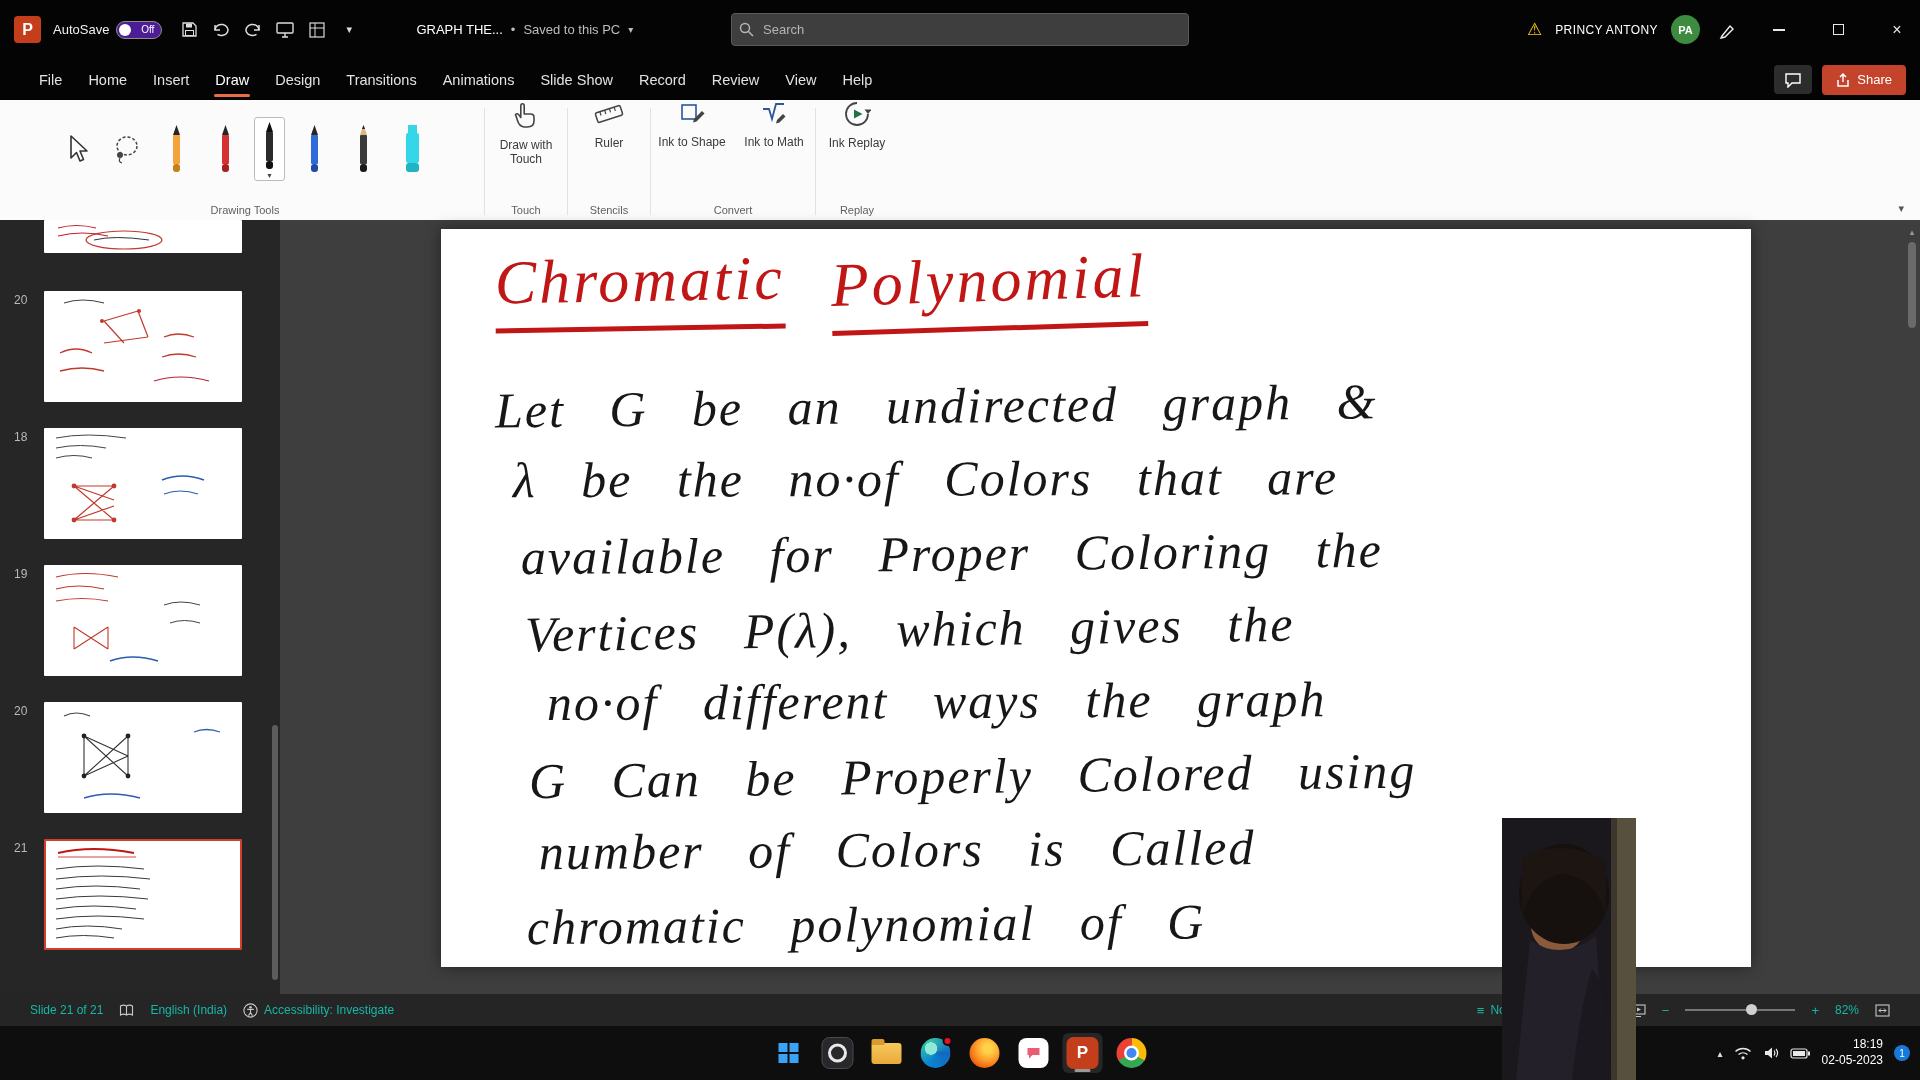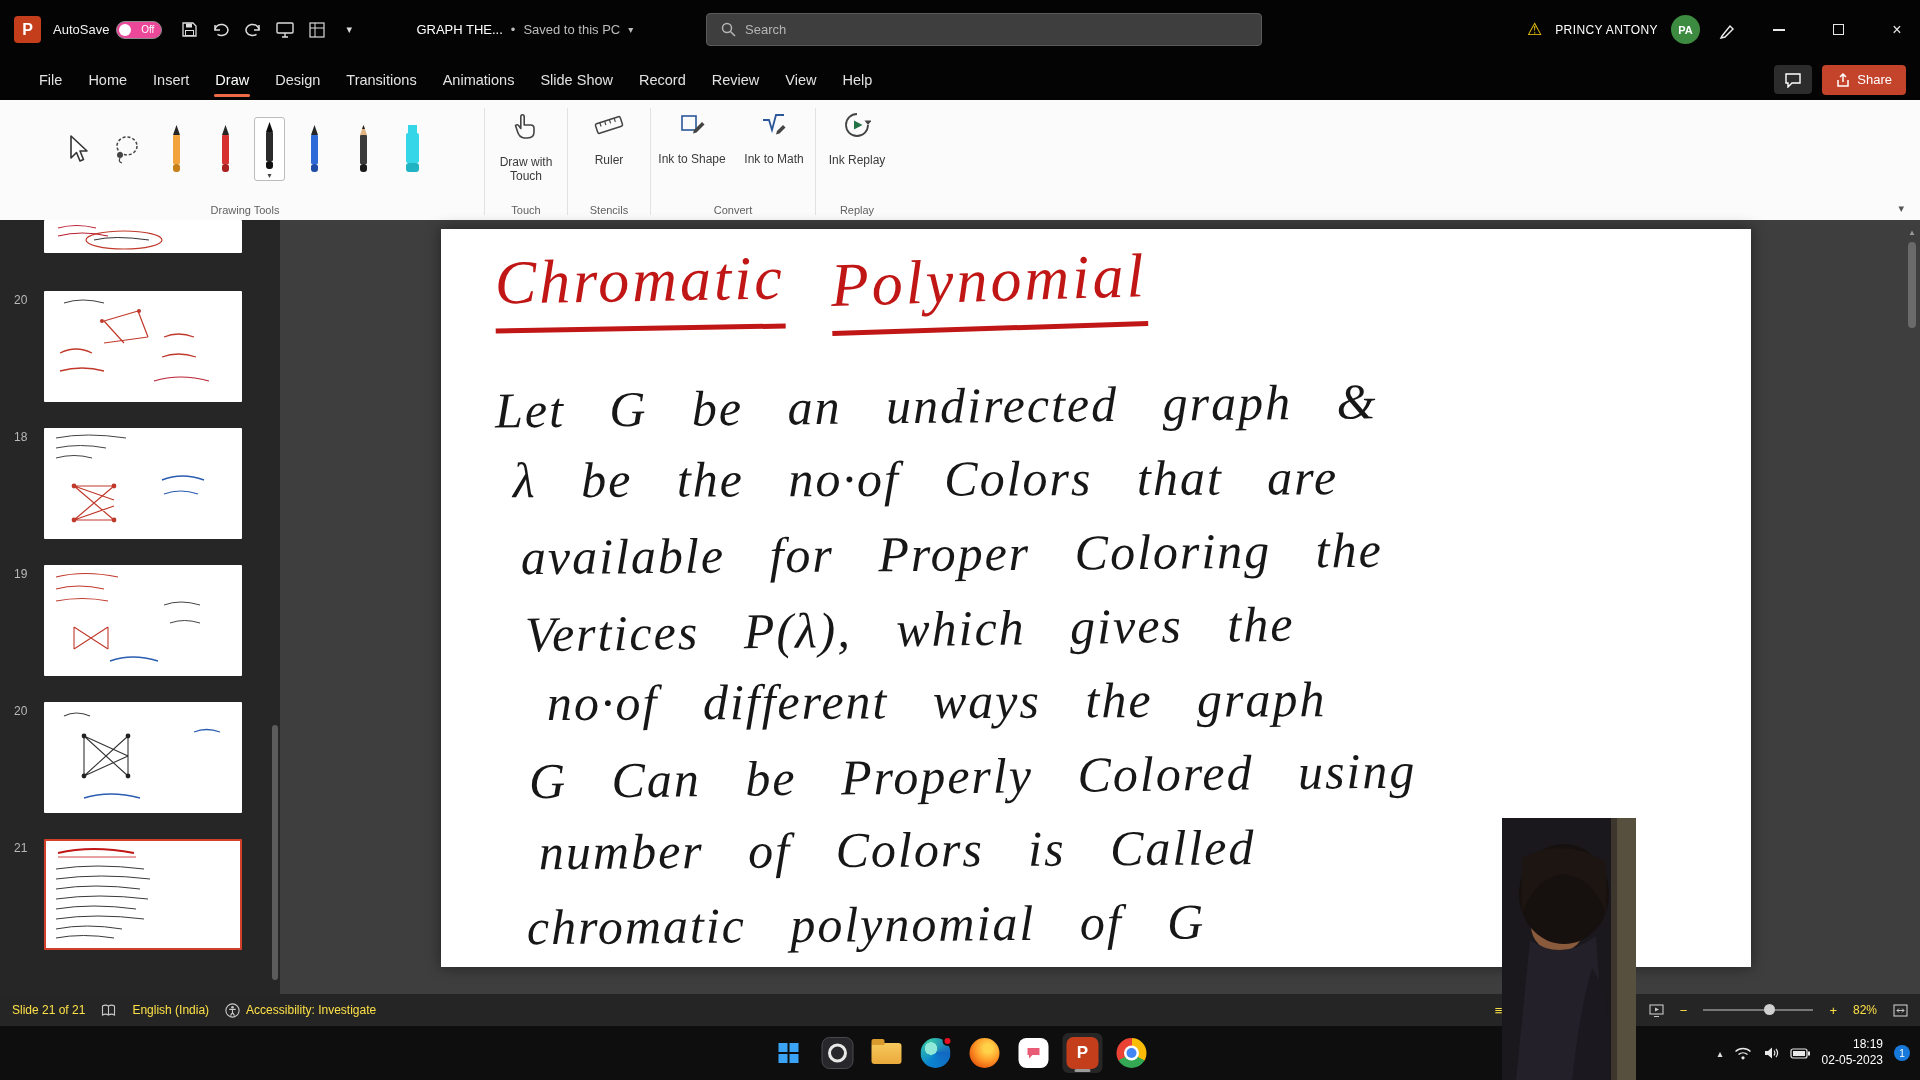--- a/index.html
+++ b/index.html
@@ -3,28 +3,28 @@
 <meta charset="utf-8">
 <style>
   *{margin:0;padding:0;box-sizing:border-box;}
   html,body{width:1920px;height:1080px;overflow:hidden;background:#000;font-family:"Liberation Sans",sans-serif;}
   .screen{position:relative;width:1920px;height:1080px;background:#000;overflow:hidden;}
 
   
   .titlebar{position:absolute;top:0;left:0;width:100%;height:59px;background:#040404;display:flex;align-items:center;gap:12px;padding-left:14px;color:#e8e8e8;}
   .app-icon{width:27px;height:27px;border-radius:4px;background:#c43e1c;color:#fff;font-weight:bold;font-size:16px;display:flex;align-items:center;justify-content:center;flex:none;}
   .autosave{display:flex;align-items:center;gap:7px;font-size:13px;color:#f0f0f0;}
-  .toggle{width:46px;height:18px;border-radius:9px;background:#ec4899;border:1px solid #8d8d8d;position:relative;display:flex;align-items:center;justify-content:flex-end;padding-right:7px;font-size:10px;color:#fff;}
+  .toggle{width:46px;height:18px;border-radius:9px;background:#4c1d95;border:1px solid #8d8d8d;position:relative;display:flex;align-items:center;justify-content:flex-end;padding-right:7px;font-size:10px;color:#fff;}
   .toggle .knob{position:absolute;left:2px;top:2px;width:12px;height:12px;border-radius:50%;background:#fff;}
   .qat{display:flex;align-items:center;gap:2px;}
   .icbtn{width:30px;height:30px;display:flex;align-items:center;justify-content:center;border-radius:4px;color:#ddd;font-size:11px;}
   .doc-title{display:flex;align-items:center;gap:8px;font-size:13px;margin-left:40px;white-space:nowrap;color:#fff;}
   .doc-title .muted{color:#bdbdbd;}
   .doc-title .dd{color:#bdbdbd;font-size:10px;}
-  .search{position:absolute;left:50%;top:13px;transform:translateX(-50%);width:556px;height:33px;background:#3e3e3e;border:1px solid #5a5a5a;border-radius:4px;display:flex;align-items:center;gap:9px;padding:0 14px;margin-left:24px;}
+  .search{position:absolute;left:50%;top:13px;transform:translateX(-50%);width:458px;height:33px;background:#3e3e3e;border:1px solid #5a5a5a;border-radius:4px;display:flex;align-items:center;gap:9px;padding:0 7px;}
   .search input{flex:1;background:transparent;border:none;outline:none;color:#ddd;font-size:13px;font-family:inherit;}
   .search input::placeholder{color:#b5b5b5;}
   .tb-right{position:absolute;right:0;top:0;height:59px;display:flex;align-items:center;gap:13px;}
   .warn{color:#f2c811;font-size:17px;line-height:1;}
   .uname{font-size:12px;letter-spacing:.4px;color:#fff;}
   .avatar{width:29px;height:29px;border-radius:50%;background:#3d8b40;color:#fff;font-size:11px;font-weight:bold;display:flex;align-items:center;justify-content:center;}
   .winbtn{width:46px;height:59px;display:flex;align-items:center;justify-content:center;color:#e8e8e8;font-size:16px;}
   .winbtn .minbar{width:12px;height:2px;background:#e8e8e8;display:block;}
   .winbtn .maxbox{width:11px;height:11px;border:1.5px solid #e8e8e8;display:block;}
 
@@ -40,21 +40,21 @@
   
   .ribbon{position:absolute;top:100px;left:0;width:100%;height:120px;background:#fbfbfb;display:flex;align-items:stretch;padding:0 6px;}
   .rb-sec{position:relative;display:flex;flex-direction:column;align-items:center;flex:none;}
   .rb-grouplabel{position:absolute;bottom:4px;left:0;right:0;text-align:center;font-size:11px;color:#5f5f5f;}
   .vsep{width:1px;background:#e2e2e2;margin:8px 0 5px;flex:none;}
   .drawing-tools{width:478px;}
   .tools-row{display:flex;align-items:center;gap:9px;height:98px;padding:0 16px;}
   .tool{display:flex;flex-direction:column;align-items:center;justify-content:center;width:40px;}
   .pen-sel-box{border:1px solid #bcbcbc;background:#fff;border-radius:3px;padding:3px 7px 0;display:flex;flex-direction:column;align-items:center;}
   .pen-dd{font-size:8px;color:#444;line-height:9px;}
-  .bigbtn{width:82px;display:flex;flex-direction:column;align-items:center;padding-top:11px;gap:14px;}
+  .bigbtn{width:82px;display:flex;flex-direction:column;align-items:center;gap:8px;}
   .bigbtn .blabel{font-size:12px;color:#3b3b3b;text-align:center;line-height:14px;}
   .convert-btns{display:flex;}
   .ribbon-collapse{position:absolute;right:16px;bottom:5px;color:#555;font-size:11px;}
 
   
   .workspace{position:absolute;top:220px;left:0;width:100%;height:774px;background:#3e3e3e;}
   .slides-panel{position:absolute;left:0;top:0;width:280px;height:100%;background:#262626;}
   .thumb{position:absolute;left:44px;width:198px;height:111px;background:#fff;border-radius:1px;overflow:hidden;}
   .thumb.selected{border:2px solid #d23f2a;}
   .thumb-num{position:absolute;left:14px;width:22px;text-align:left;font-size:12px;color:#b9b9b9;}
@@ -76,21 +76,21 @@
   .hand-line:nth-child(1){margin-left:12px;transform:rotate(-0.6deg);}
   .hand-line:nth-child(2){margin-left:30px;transform:rotate(-0.2deg);}
   .hand-line:nth-child(3){margin-left:38px;transform:rotate(-0.5deg);}
   .hand-line:nth-child(4){margin-left:42px;transform:rotate(-0.8deg);}
   .hand-line:nth-child(5){margin-left:64px;transform:rotate(-0.3deg);}
   .hand-line:nth-child(6){margin-left:46px;transform:rotate(-0.7deg);}
   .hand-line:nth-child(7){margin-left:56px;transform:rotate(-0.4deg);}
   .hand-line:nth-child(8){margin-left:44px;transform:rotate(-0.5deg);}
 
   
-  .statusbar{position:absolute;top:994px;left:0;width:100%;height:32px;background:#252525;color:#fde047;font-size:12px;display:flex;align-items:center;justify-content:space-between;padding:0 12px;}
+  .statusbar{position:absolute;top:994px;left:0;width:100%;height:32px;background:#252525;color:#14b8a6;font-size:12px;display:flex;align-items:center;justify-content:space-between;padding:0 30px;}
   .sb-left,.sb-right{display:flex;align-items:center;gap:16px;}
   .sb-item{display:flex;align-items:center;gap:6px;white-space:nowrap;}
   .zoom-track{width:110px;height:2px;background:#777;position:relative;}
   .zoom-knob{position:absolute;left:55%;top:-5px;width:11px;height:11px;border-radius:50%;background:#d0d0d0;}
   .sb-glyph{font-size:13px;line-height:1;}
 
   
   .taskbar{position:absolute;top:1026px;left:0;width:100%;height:54px;background:#0e0e0e;z-index:30;}
   .tb-center{position:absolute;left:50%;top:0;transform:translateX(-50%);height:100%;display:flex;align-items:center;gap:9px;}
   .tb-icon{width:40px;height:40px;border-radius:6px;display:flex;align-items:center;justify-content:center;position:relative;}

